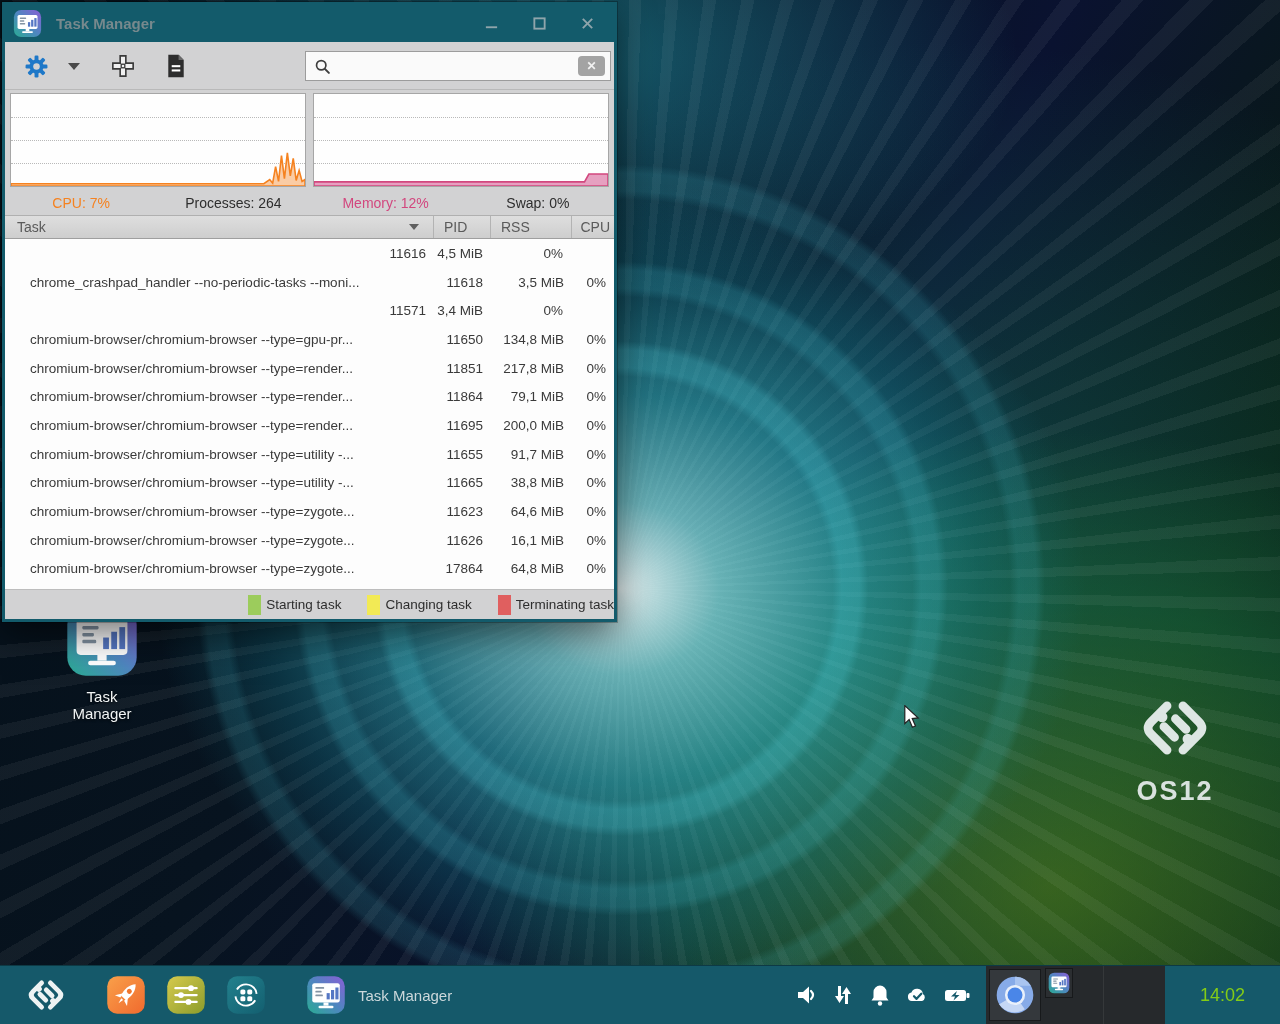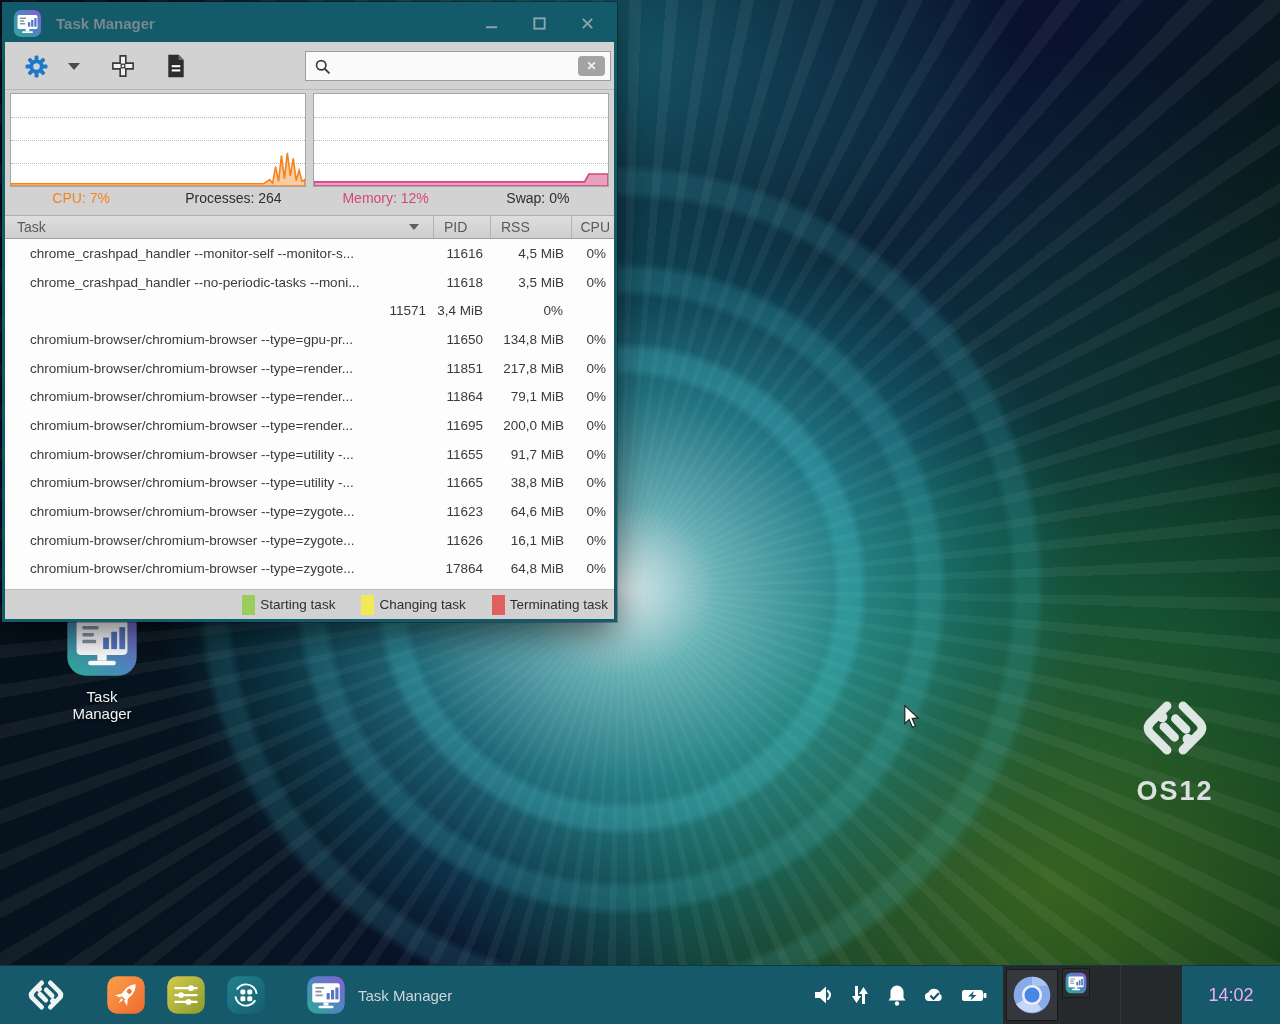--- a/index.html
+++ b/index.html
@@ -46,61 +46,61 @@
   #searchwrap { position:absolute; left:300px; top:9px; width:306px; height:30px; background:#fafafa; border:1px solid #9c9c9c; display:flex; align-items:center; }
   #searchwrap input { flex:1; border:none; outline:none; background:transparent; font-size:14px; padding:0 4px; color:#222; min-width:0; }
   #search-mag { margin-left:8px; flex:0 0 auto; }
   #search-clear { margin-right:5px; flex:0 0 auto; width:27px; height:20px; background:#a3a3a3; border-radius:4px; display:flex; align-items:center; justify-content:center; color:#f2f2f2; font-size:12px; font-weight:bold; }
 
   #graphs { height:100px; background:#d2d2d3; display:flex; gap:7px; padding:3px 5px; }
   .panel { position:relative; flex:1; background:#fefefe; border:1px solid #a6a6a6; overflow:hidden; }
   .gl { position:absolute; left:0; right:0; border-top:1px dotted #b9b9b9; }
   .panel svg { position:absolute; inset:0; width:100%; height:100%; }
 
-  #statsbar { height:25px; background:#d2d2d3; display:flex; align-items:flex-start; font-size:14px; }
+  #statsbar { height:25px; background:#d2d2d3; display:flex; align-items:center; font-size:14px; }
   #statsbar span { flex:1; text-align:center; color:#2e2e2e; }
   #stat-cpu { color:#f58220 !important; }
   #stat-memory { color:#d2477e !important; }
 
   #thead { height:24px; background:linear-gradient(#dedede,#cecece); border-top:1px solid #b0b0b0; border-bottom:1px solid #9f9f9f;
     display:grid; grid-template-columns:minmax(0,1fr) 57px 81px 43px; align-items:center; font-size:14px; color:#5a5a5a; }
   .hcell { padding:0 10px; display:flex; align-items:center; height:100%; }
   .hcell + .hcell { border-left:1px solid #b3b3b3; }
   #h-task { justify-content:space-between; padding-left:12px; padding-right:14px; }
   #h-cpu { justify-content:flex-end; padding-right:4px; }
   .sort-tri { width:0; height:0; border-left:5px solid transparent; border-right:5px solid transparent; border-top:6px solid #5f5f5f; }
 
   #rows { background:#fdfdfd; }
   .trow { display:grid; grid-template-columns:minmax(0,1fr) 57px 81px 43px; height:28.7px; align-items:center; font-size:13.5px; color:#3a3a3a; }
   .trow .cell { white-space:nowrap; overflow:hidden; }
   .c-task { padding-left:25px; }
   .c-pid, .c-rss { text-align:right; padding-right:7px; }
   .c-cpu { text-align:right; padding-right:8px; }
 
   #legendbar { position:absolute; left:0; right:0; bottom:0; height:30px; background:#d2d2d3; border-top:1px solid #bdbdbd;
-    display:flex; align-items:center; justify-content:flex-end; gap:26px; padding-right:6px; font-size:13.5px; color:#2e2e2e; }
+    display:flex; align-items:center; justify-content:flex-end; gap:26px; font-size:13.5px; color:#2e2e2e; }
   .legend-item { display:flex; align-items:center; gap:5px; }
   .swatch { width:13px; height:20px; }
 
   
   #taskbar { position:absolute; left:0; bottom:0; width:1280px; height:59px; background:#15596a; display:flex; align-items:center; z-index:10; border-top:1px solid rgba(0,0,0,0.35); }
   .tb-btn { display:flex; align-items:center; justify-content:center; }
   #tb-launcher { margin-left:22px; width:48px; height:48px; }
   #tb-rocket { margin-left:36px; } #tb-tweaks { margin-left:20px; } #tb-appgrid { margin-left:20px; }
   .tb-app { width:40px; height:40px; }
   #tb-taskmanager { margin-left:40px; display:flex; align-items:center; }
   #tb-taskmanager .tb-label { margin-left:12px; color:#ccd8db; font-size:15px; }
   #tb-spacer { flex:1; }
   #tray { display:flex; align-items:center; gap:13px; margin-right:14px; }
   #tray svg { width:24px; height:24px; }
   #tray-dark { height:59px; width:179px; background:#26292c; display:flex; align-items:center; position:relative; }
   #chromium-tile { width:52px; height:52px; margin-left:3px; background:#34383c; border:1px solid #17191b; display:flex; align-items:center; justify-content:center; }
   #tm-tray-tile { width:28px; height:30px; margin-left:4px; background:#2b2e31; border:1px solid #17191b; display:flex; align-items:flex-start; justify-content:center; padding-top:3px; align-self:flex-start; margin-top:2px; }
   #tray-sep { position:absolute; left:117px; top:0; bottom:0; width:1px; background:rgba(255,255,255,0.07); }
-  #clock { width:98px; text-align:center; color:#f0abfc; font-size:18px; }
+  #clock { width:115px; text-align:center; color:#84cc16; font-size:18px; }
 
   
   #cursor { position:absolute; left:901px; top:705px; z-index:50; }
 </style>
 </head>
 <body>
 
 <svg width="0" height="0" style="position:absolute">
   <defs>
     <linearGradient id="tmgrad" x1="0" y1="1" x2="1" y2="0">
@@ -275,21 +275,20 @@
       <span class="hcell">
           <span>RSS</span>
         </span>
       <span class="hcell" id="h-cpu">
           <span>CPU</span>
         </span>
     </div>
 
     <div id="rows">
         <div class="trow">
-    <span class="cell c-task">chrome_crashpad_handler --monitor-self --monitor-s...</span>
     <span class="cell c-pid">11616</span>
     <span class="cell c-rss">4,5 MiB</span>
     <span class="cell c-cpu">0%</span>
   </div>
         <div class="trow">
     <span class="cell c-task">chrome_crashpad_handler --no-periodic-tasks --moni...</span>
     <span class="cell c-pid">11618</span>
     <span class="cell c-rss">3,5 MiB</span>
     <span class="cell c-cpu">0%</span>
   </div>

